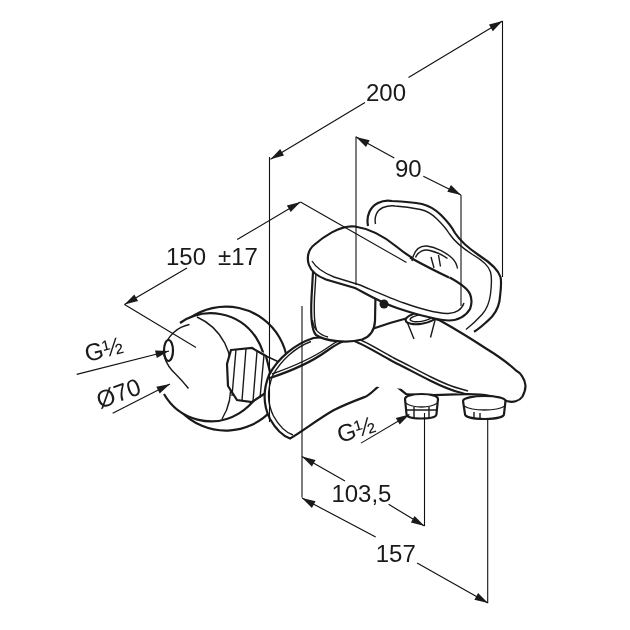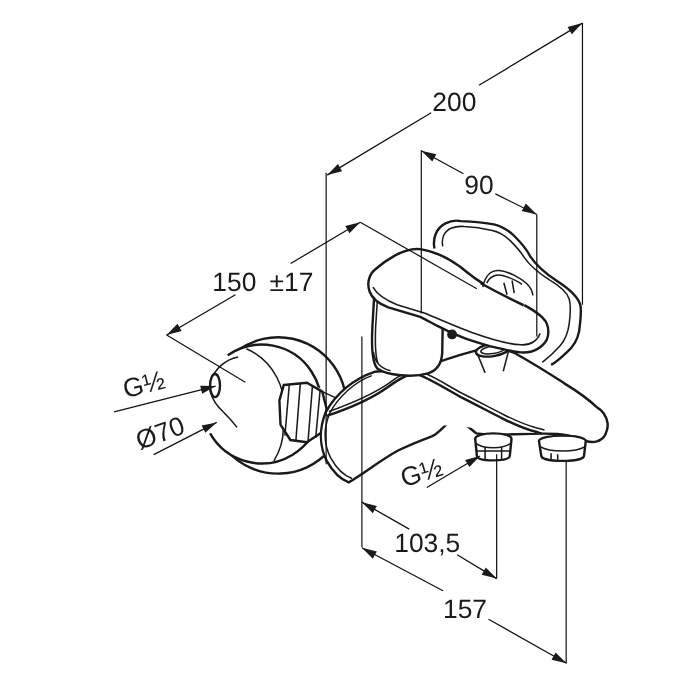--- a/index.html
+++ b/index.html
@@ -1,16 +1,16 @@
 <!DOCTYPE html>
 <html><head>
 <meta charset="utf-8">
 <style>
 html,body{margin:0;padding:0;background:#fff;-webkit-font-smoothing:antialiased;}
-#wrap{width:540px;height:630px;position:relative;background:#fff;padding-left:27px;}
+#wrap{width:540px;height:630px;position:relative;background:#fff;}
 text{font-family:"Liberation Sans",sans-serif;fill:#1a1a1a;}
 .dim{stroke:#111;stroke-width:1.15;fill:none;}
 .thin{stroke:#111;stroke-width:1.1;fill:none;}
 .arr{fill:#1a1a1a;stroke:none;}
 .o{stroke:#1a1a1a;stroke-width:2.2;fill:#fff;}
 .o2{stroke:#1a1a1a;stroke-width:1.4;fill:none;}
 </style>
 </head>
 <body>
 <div id="wrap">

